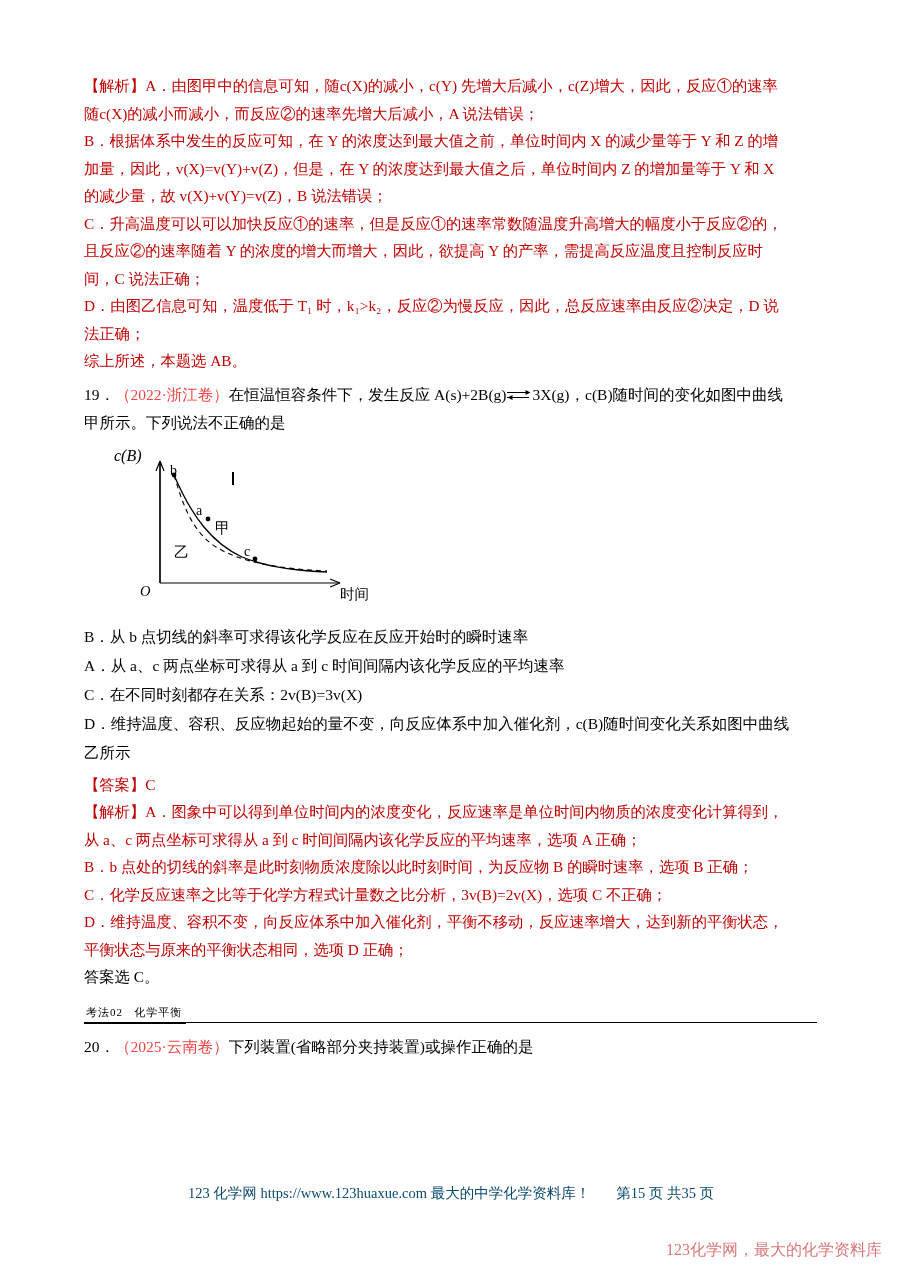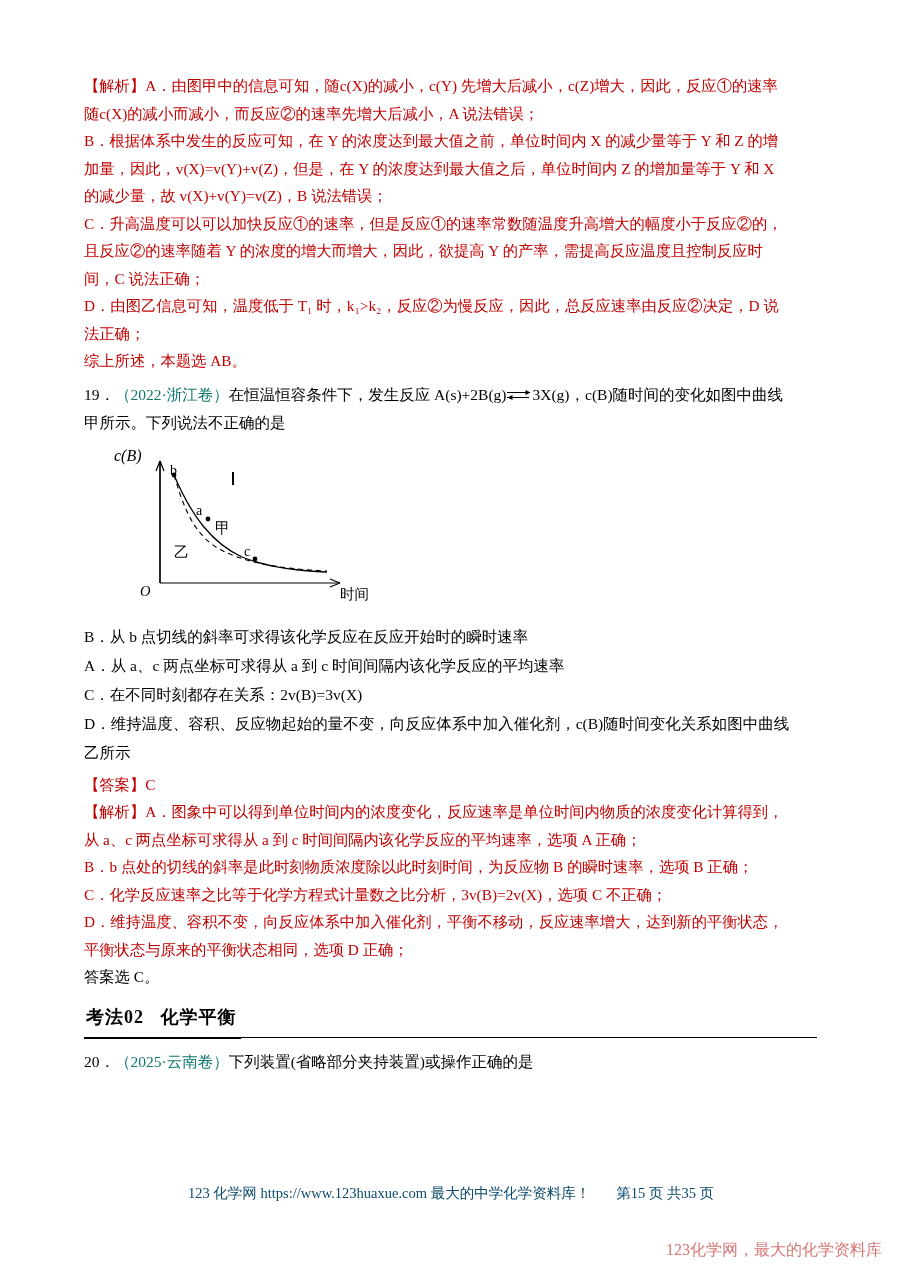--- a/index.html
+++ b/index.html
@@ -19,21 +19,21 @@
     position: relative;
     width: 902px;
     height: 1275px;
     box-sizing: border-box;
     padding: 72px 84px 40px 84px;
   }
   .red {
     color: #c00000;
   }
   .blue {
-    color: #0f766e;
+    color: #ef4444;
   }
   .sol-block p {
     margin: 0;
     font-size: 15.3px;
     line-height: 27.5px;
   }
   .q-block {
     margin-top: 6px;
   }
   .q-block p {
@@ -101,23 +101,23 @@
     position: absolute;
     left: 62px;
     top: 96px;
     font-size: 15px;
   }
   
   .sec-head {
     margin-top: 14px;
     display: inline-block;
     border-bottom: 2px solid #000;
-    padding: 0 4px 8px 2px;
-    font-weight: bold;
-    font-size: 18px;
+    padding: 0 4px 2px 2px;
+    font-weight: normal;
+    font-size: 11px;
     letter-spacing: 1px;
   }
   .sec-rule {
     border-bottom: 1.6px solid #000;
     width: 733px;
     margin-top: -2px;
   }
   .footer {
     position: absolute;
     left: 0;

